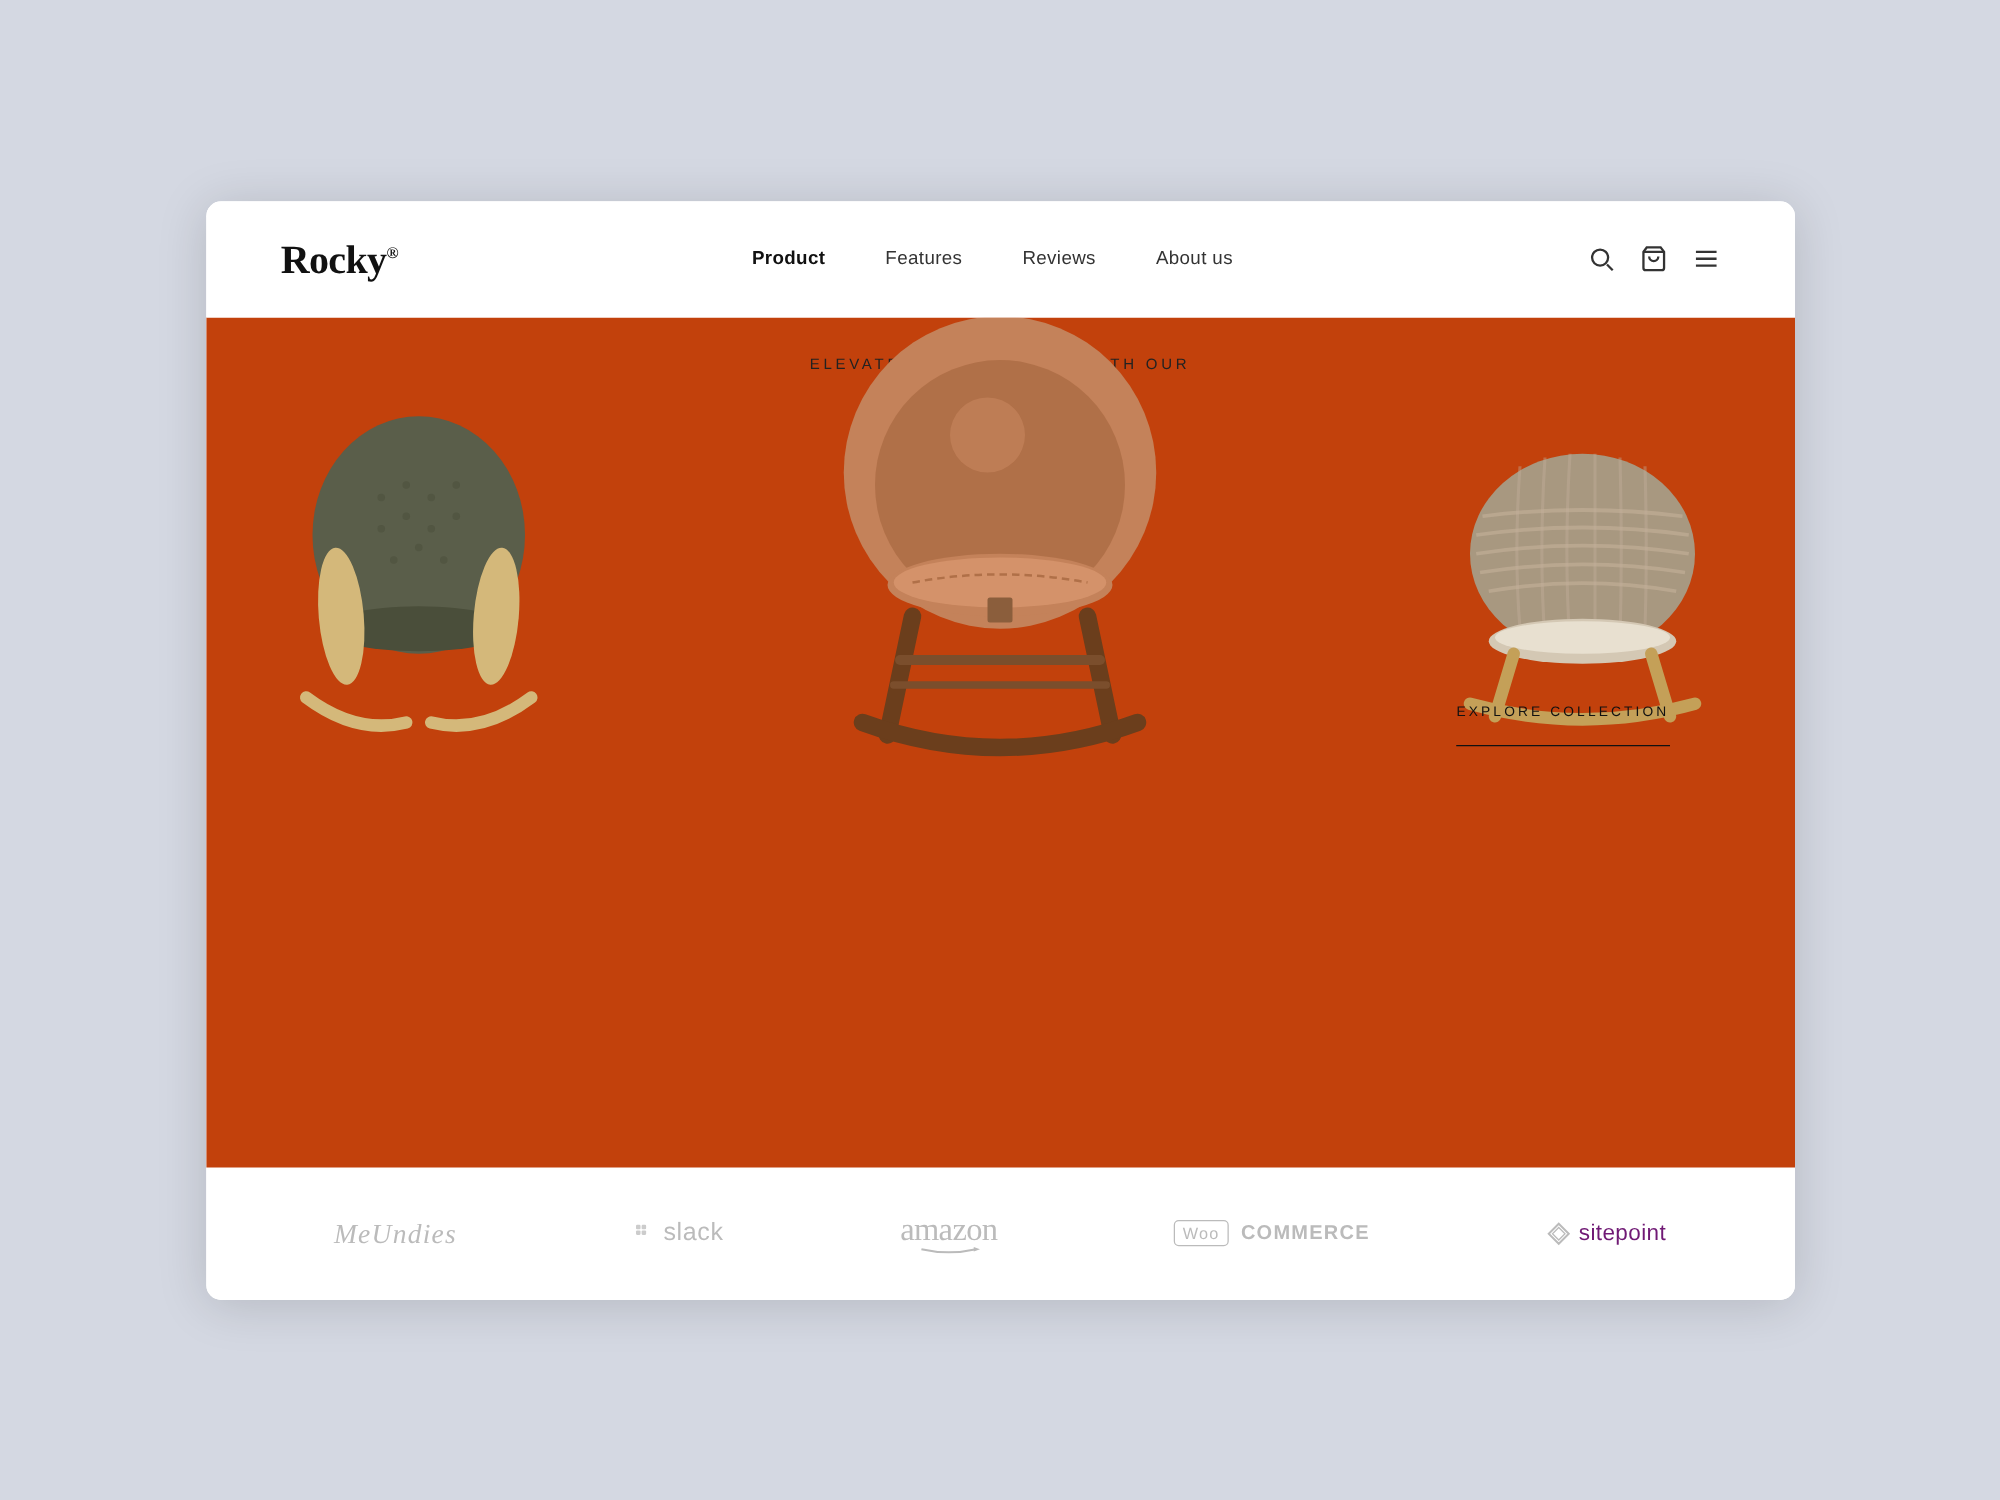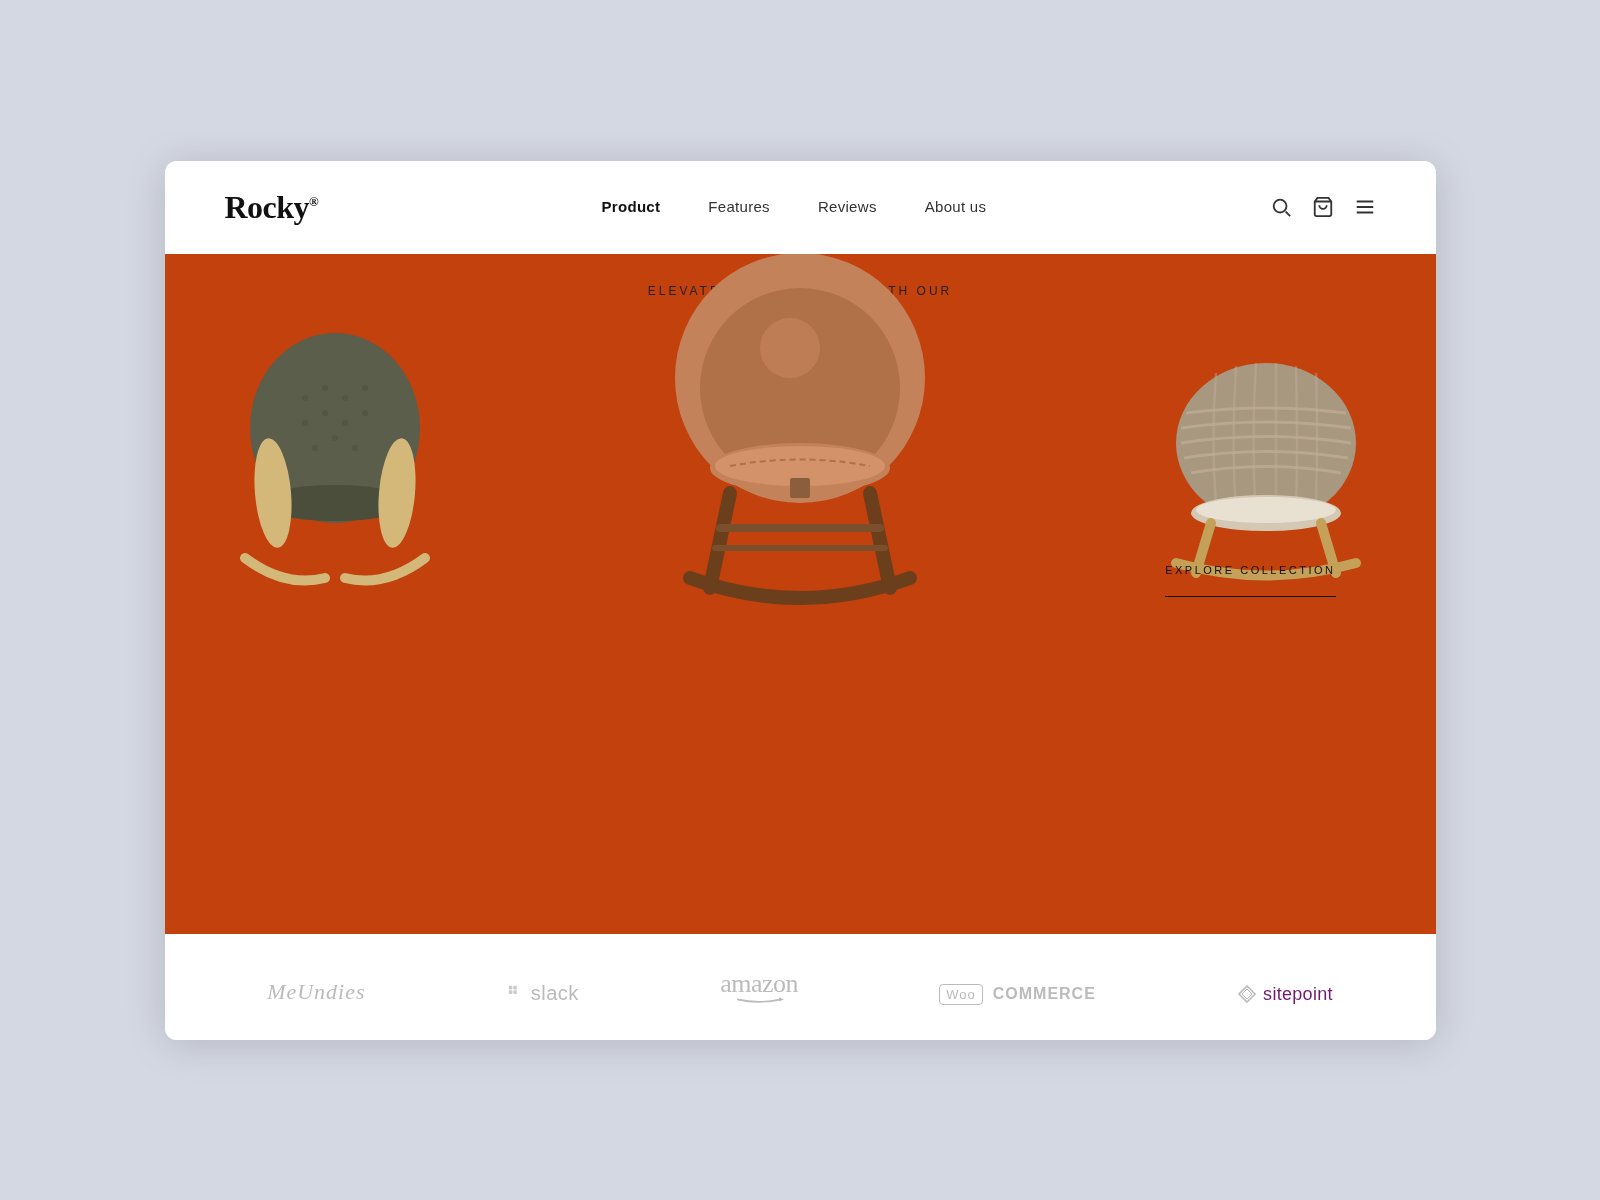--- a/index.html
+++ b/index.html
@@ -176,21 +176,21 @@
     
     .chair-svg {
       width: 100%;
       height: 100%;
     }
 
     
     .brands-section {
       display: flex;
       justify-content: space-around;
-      align-items: flex-end;
+      align-items: center;
       padding: 35px 32px;
       background: #fff;
     }
 
     .brand-logo {
       color: #bbb;
       font-size: 18px;
       font-family: 'Arial', sans-serif;
       font-weight: 400;
       letter-spacing: 1px;

